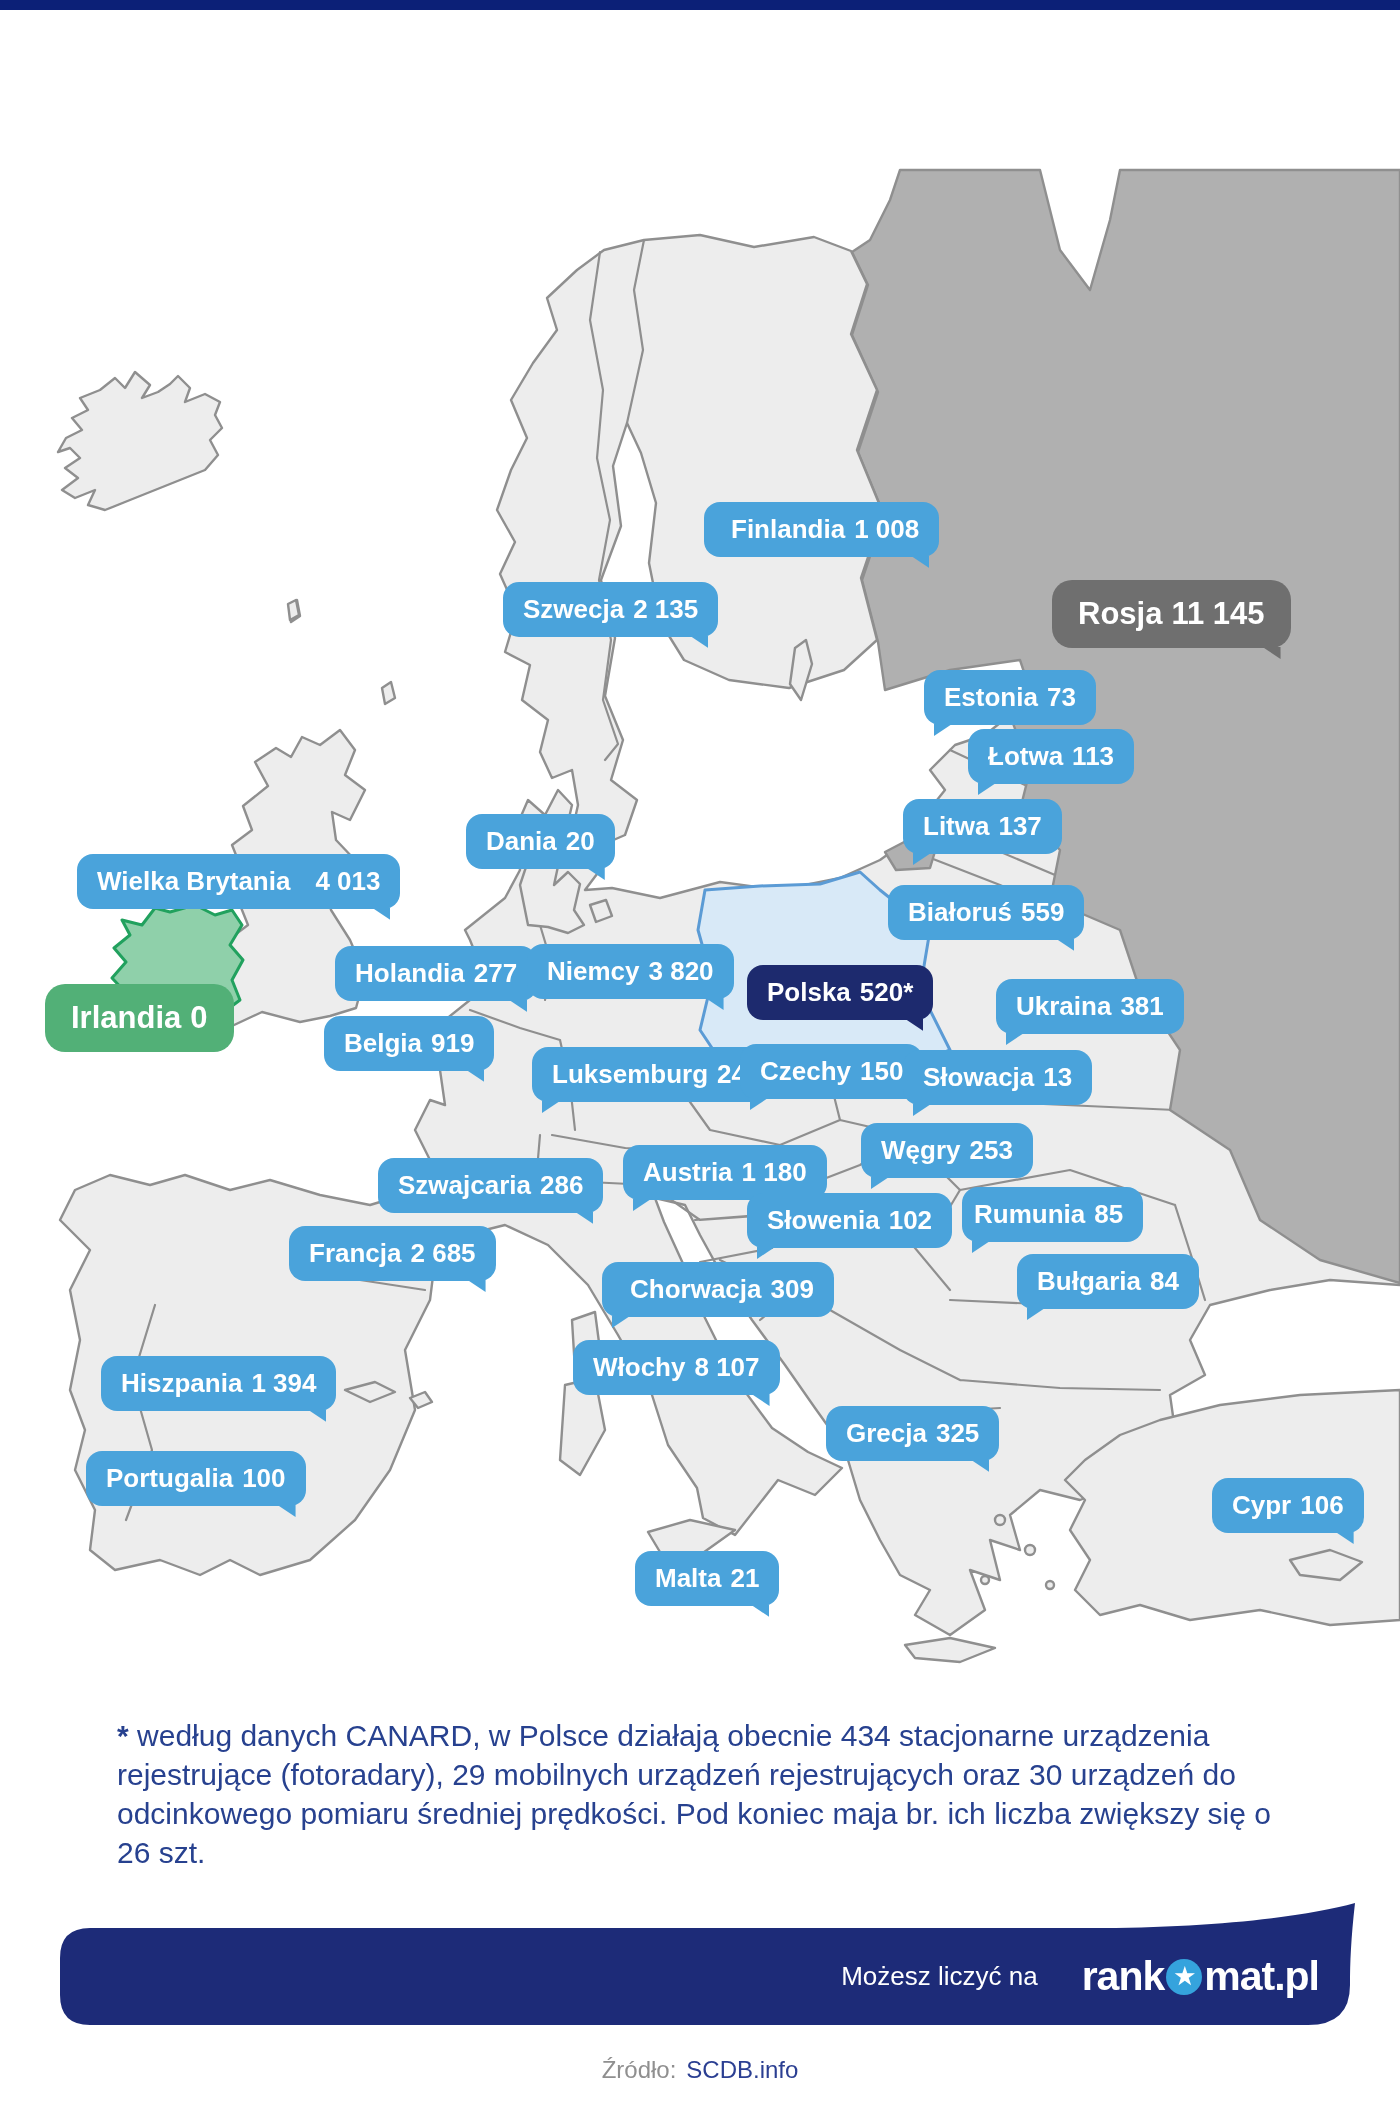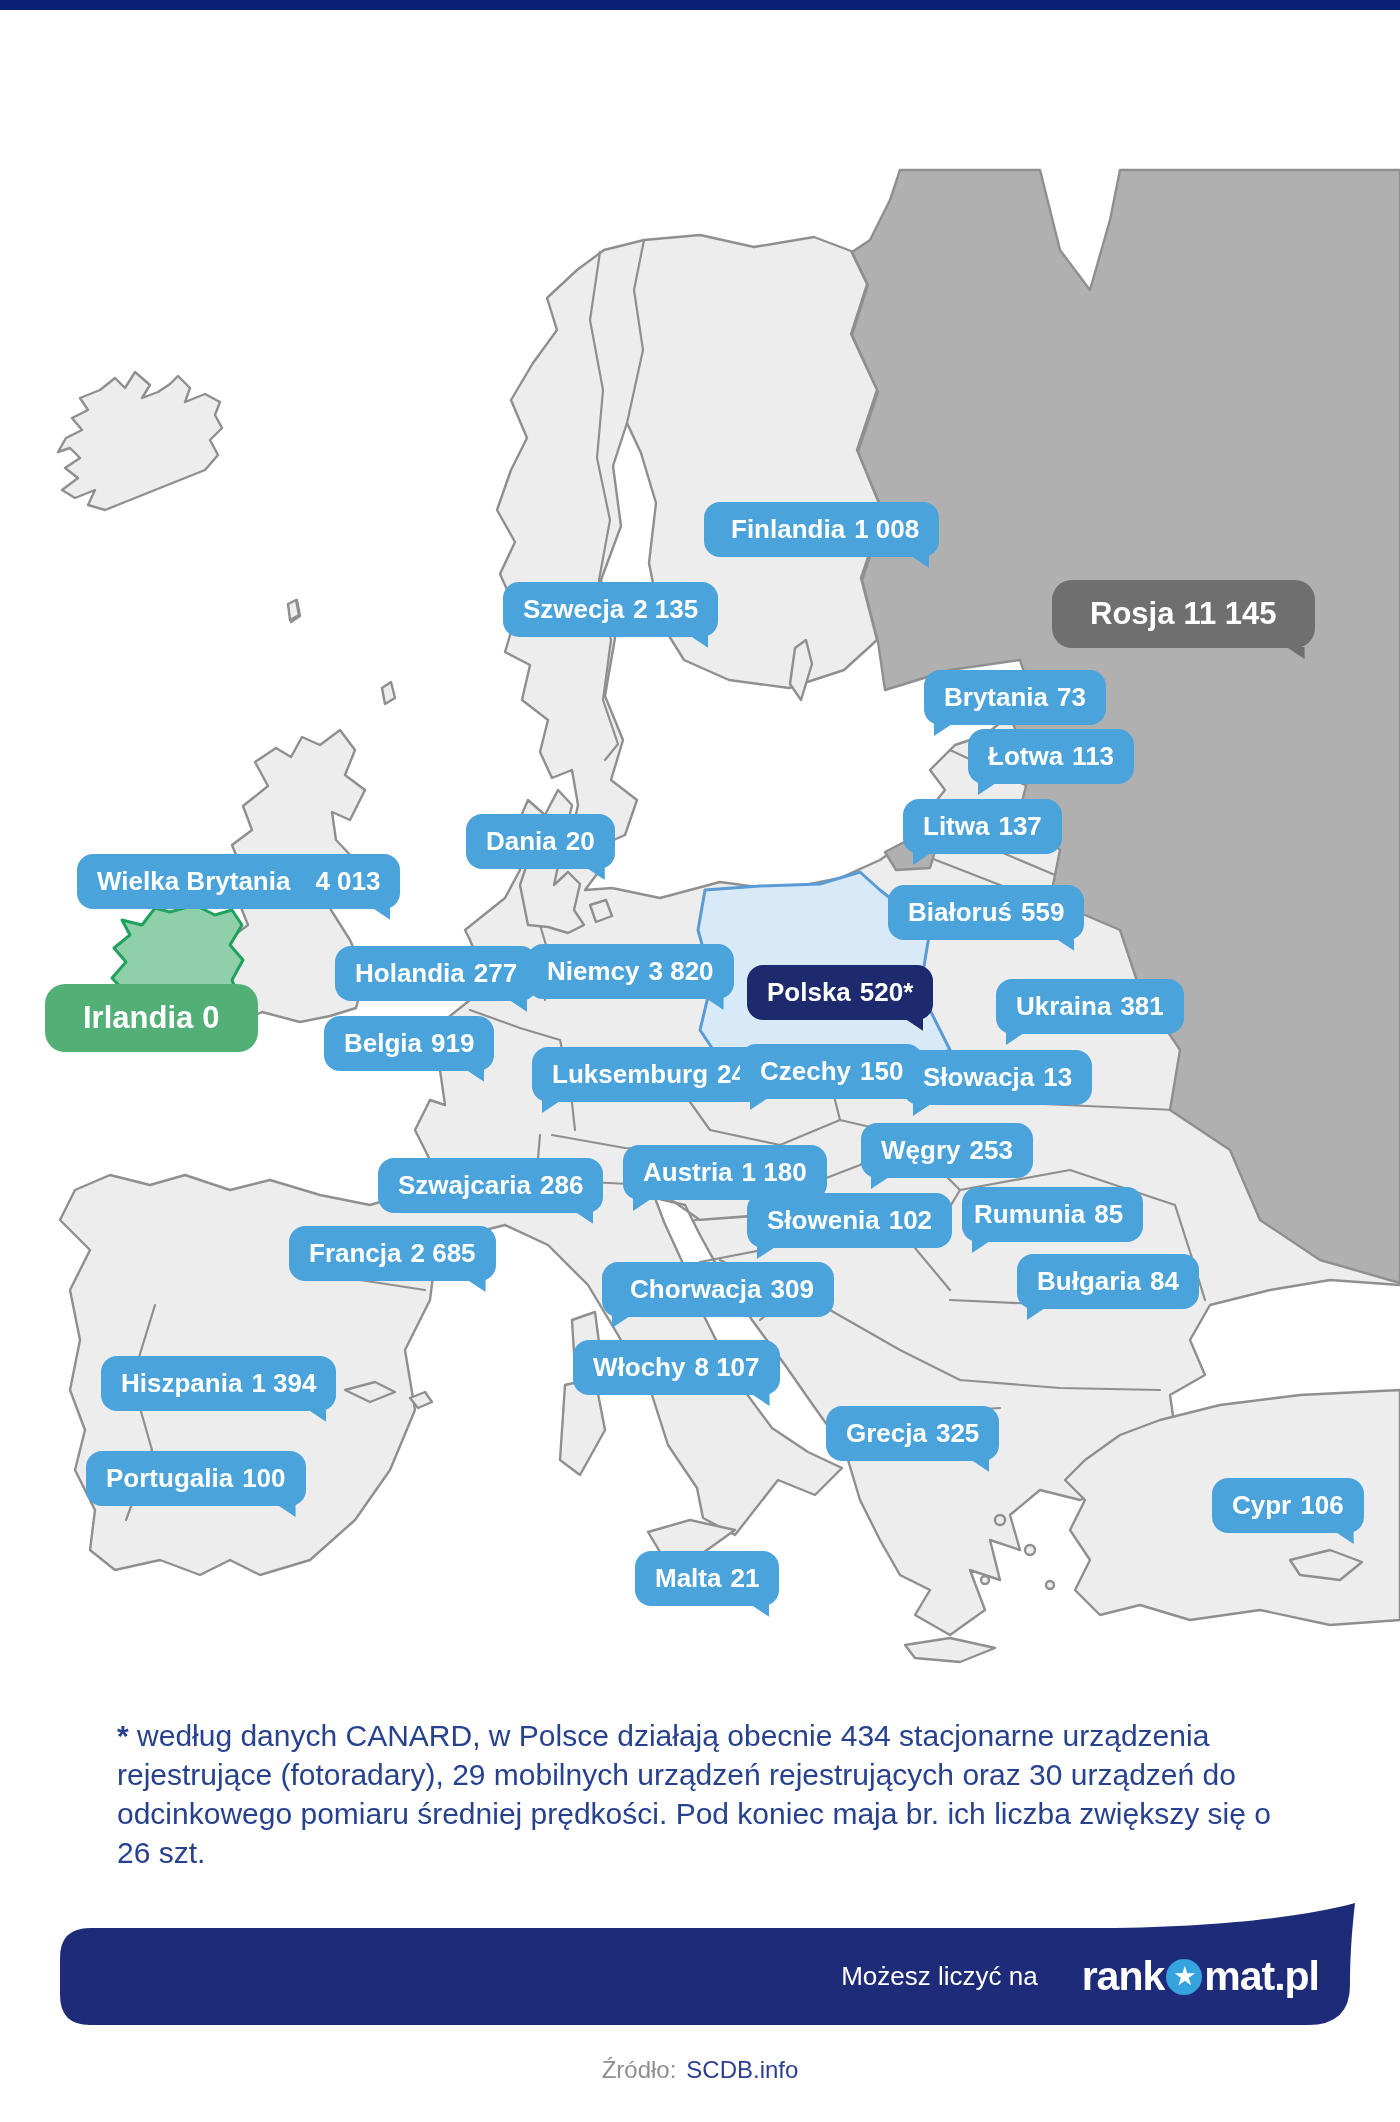--- a/index.html
+++ b/index.html
@@ -24,21 +24,21 @@
   .ireland{fill:var(--ireland-fill);stroke:var(--ireland-border);stroke-width:3;stroke-linejoin:round;}
   .border-line{fill:none;stroke:var(--land-border);stroke-width:2.2;stroke-linejoin:round;stroke-linecap:round;}
   .badge-layer{position:absolute;left:0;top:0;width:1400px;height:2122px;}
   .badge{position:absolute;display:flex;align-items:baseline;gap:9px;white-space:nowrap;
          color:#fff;font-size:26px;padding:12px 20px;border-radius:16px;background:var(--blue);}
   .badge .bname{font-weight:600;}
   .badge .bval{font-weight:800;}
   .badge.dark{background:var(--dark);}
   .badge.navy{background:var(--navy);}
   .badge.green{background:var(--green);}
-  .badge.lg{font-size:31px;padding:16px 38px;border-radius:20px;}
+  .badge.lg{font-size:31px;padding:16px 26px;border-radius:20px;}
   .badge::after{content:"";position:absolute;bottom:-11px;width:18px;height:12px;background:inherit;}
   .badge.tail-right::after{right:10px;clip-path:polygon(0 0,100% 0,100% 100%);}
   .badge.tail-left::after{left:10px;clip-path:polygon(0 0,100% 0,0 100%);}
   .badge.tail-none::after{display:none;}
   .footnote{position:absolute;left:117px;top:1716px;width:1170px;color:var(--text);
             font-size:30px;line-height:39px;font-weight:500;}
   .footnote .star{font-weight:800;}
   .ribbon-svg{position:absolute;left:60px;top:1903px;width:1295px;height:125px;}
   .ribbon-path{fill:var(--ribbon);}
   .ribbon-content{position:absolute;left:60px;top:1928px;width:1295px;height:97px;
@@ -109,21 +109,21 @@
       </div>
       <div class="badge blue tail-right" style="left: 503px; top: 582px;">
         <span class="bname">Szwecja</span>
         <span class="bval">2 135</span>
       </div>
       <div class="badge dark tail-right lg" style="left: 1052px; top: 580px;">
         <span class="bname">Rosja</span>
         <span class="bval">11 145</span>
       </div>
       <div class="badge blue tail-left" style="left: 924px; top: 670px;">
-        <span class="bname">Brytania</span>
+        <span class="bname">Estonia</span>
         <span class="bval">73</span>
       </div>
       <div class="badge blue tail-left" style="left: 968px; top: 729px;">
         <span class="bname">Łotwa</span>
         <span class="bval">113</span>
       </div>
       <div class="badge blue tail-left" style="left: 903px; top: 799px;">
         <span class="bname">Litwa</span>
         <span class="bval">137</span>
       </div>

